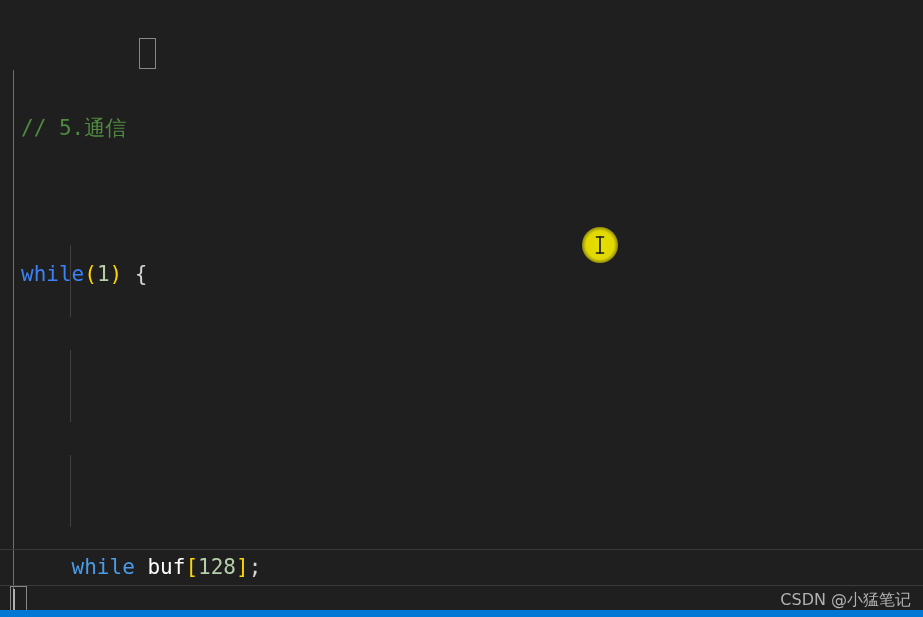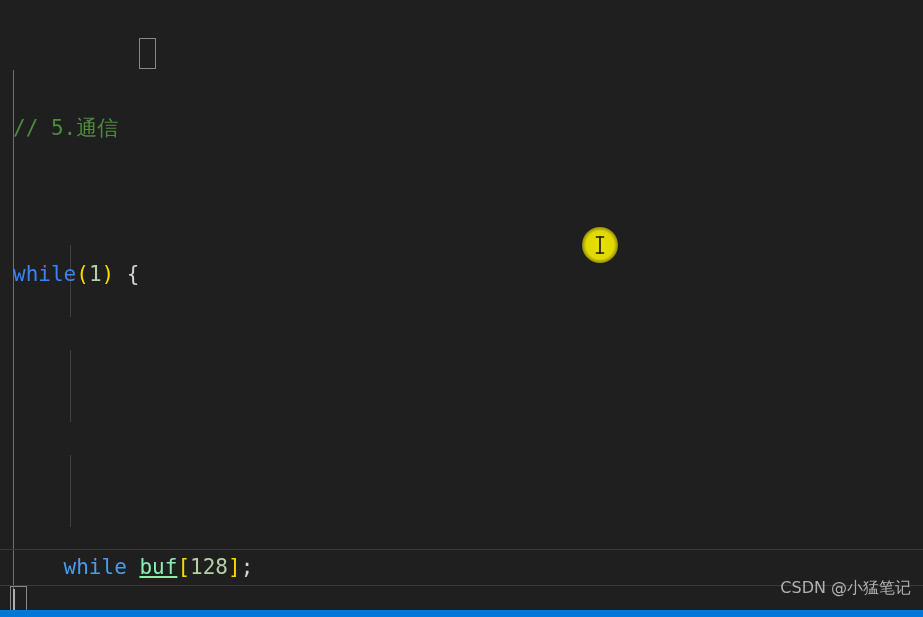--- a/index.html
+++ b/index.html
@@ -25,41 +25,41 @@
     width: 923px;
     height: 610px;
     font-size: 21px;
     line-height: 36.6px;
     white-space: pre;
     letter-spacing: 0px;
   }
   .line {
     position: relative;
     height: 36.6px;
-    padding-left: 13px;
+    padding-left: 21px;
     color: #d4d4d4;
   }
   
   .line.active::before {
     content: "";
     position: absolute;
     left: 0;
     right: 0;
     top: 0;
     bottom: 0;
     border-top: 1px solid #3a3a3a;
     border-bottom: 1px solid #3a3a3a;
     pointer-events: none;
   }
 
   
   .cmt  { color: #4f8a3f; }
   .kw   { color: #3b82f6; }   
   .type { color: #4a9ce8; }   
-  .var  { color: #86efac; text-decoration: underline; }   
+  .var  { color: #ffffff; }   
   .num  { color: #b5cea8; }   
   .p1   { color: #ffd700; }   
   .pun  { color: #d4d4d4; }   
 
   
   .guide {
     position: absolute;
     width: 1px;
     background: #404040;
   }
@@ -92,21 +92,21 @@
     display: flex;
     align-items: center;
     justify-content: center;
   }
   #mouse-cursor svg { display: block; }
 
   
   #watermark {
     position: absolute;
     right: 12px;
-    bottom: 18px;
+    bottom: 6px;
     color: #b9b9b9;
     font-size: 16px;
     font-family: "DejaVu Sans", "Liberation Sans", sans-serif;
     opacity: 0.95;
     white-space: nowrap;
   }
 
   
   #status-bar {
     position: absolute;

